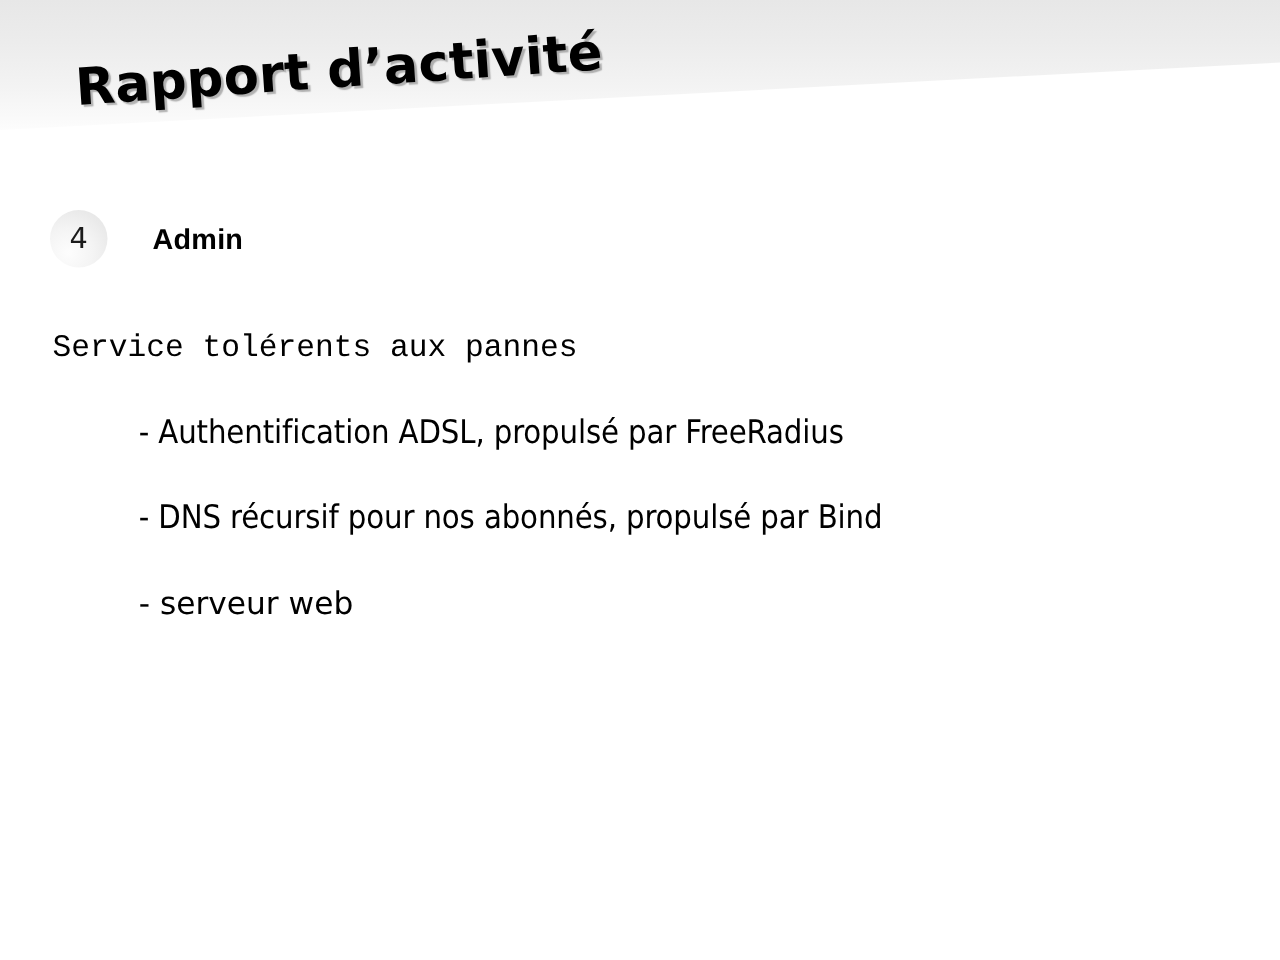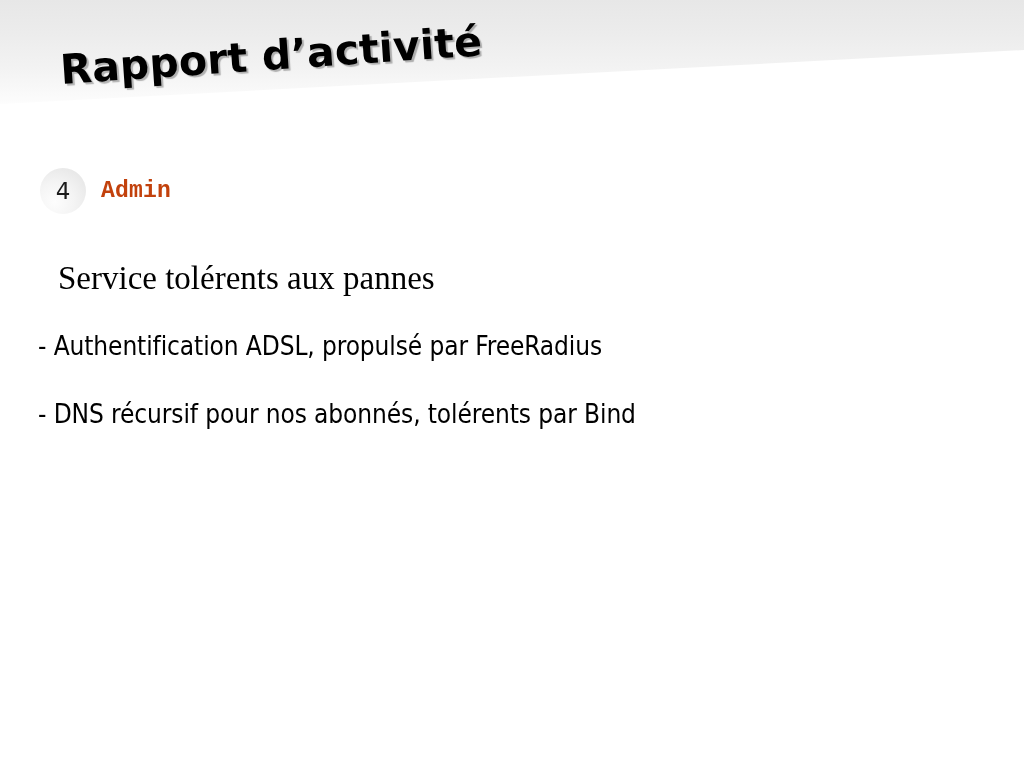--- a/index.html
+++ b/index.html
@@ -90,25 +90,25 @@
     align-items: center;
     justify-content: center;
     font-family: "DejaVu Sans", sans-serif;
     font-size: 23px;
     font-weight: normal;
     color: #1b1b1b;
     line-height: 1;
   }
 
   .section-title {
-    margin-left: 15px;
-    font-family: Liberation Mono, monospace;
+    margin-left: 36px;
+    font-family: Liberation Sans, sans-serif;
     font-size: 23px;
     font-weight: bold;
-    color: #c2410c;
+    color: #000000;
     letter-spacing: 0.2px;
     white-space: nowrap;
   }
 
   .content-list {
     position: absolute;
     left: 0;
     top: 132px;
     width: 1024px;
     list-style: none;
@@ -118,28 +118,28 @@
 
   .item {
     height: 68px;
     display: flex;
     align-items: center;
     color: #000000;
     white-space: nowrap;
   }
 
   .item.level-1 {
-    padding-left: 58px;
-    font-family: Liberation Serif, serif;
-    font-size: 33px;
+    padding-left: 42px;
+    font-family: Liberation Mono, monospace;
+    font-size: 25px;
     font-weight: normal;
   }
 
   .item.level-2 {
-    padding-left: 38px;
+    padding-left: 111px;
     font-family: "DejaVu Sans", sans-serif;
     font-size: 25px;
     font-weight: normal;
   }
 
   .item.level-2.condensed {
     font-family: "DejaVu Sans Condensed", "Liberation Sans Narrow", "DejaVu Sans", sans-serif;
     font-stretch: condensed;
     font-size: 26px;
     letter-spacing: -0.1px;
@@ -159,17 +159,18 @@
   <div class="body">
 
     <div class="section-head">
       <div class="section-number">4</div>
       <div class="section-title">Admin</div>
     </div>
 
     <ul class="content-list">
         <li class="item level-1">Service tolérents aux pannes</li>
         <li class="item level-2 condensed">- Authentification ADSL, propulsé par FreeRadius</li>
-        <li class="item level-2 condensed">- DNS récursif pour nos abonnés, tolérents par Bind</li>
+        <li class="item level-2 condensed">- DNS récursif pour nos abonnés, propulsé par Bind</li>
+        <li class="item level-2">- serveur web</li>
       </ul>
 
   </div>
 </div>
 
 </body></html>

